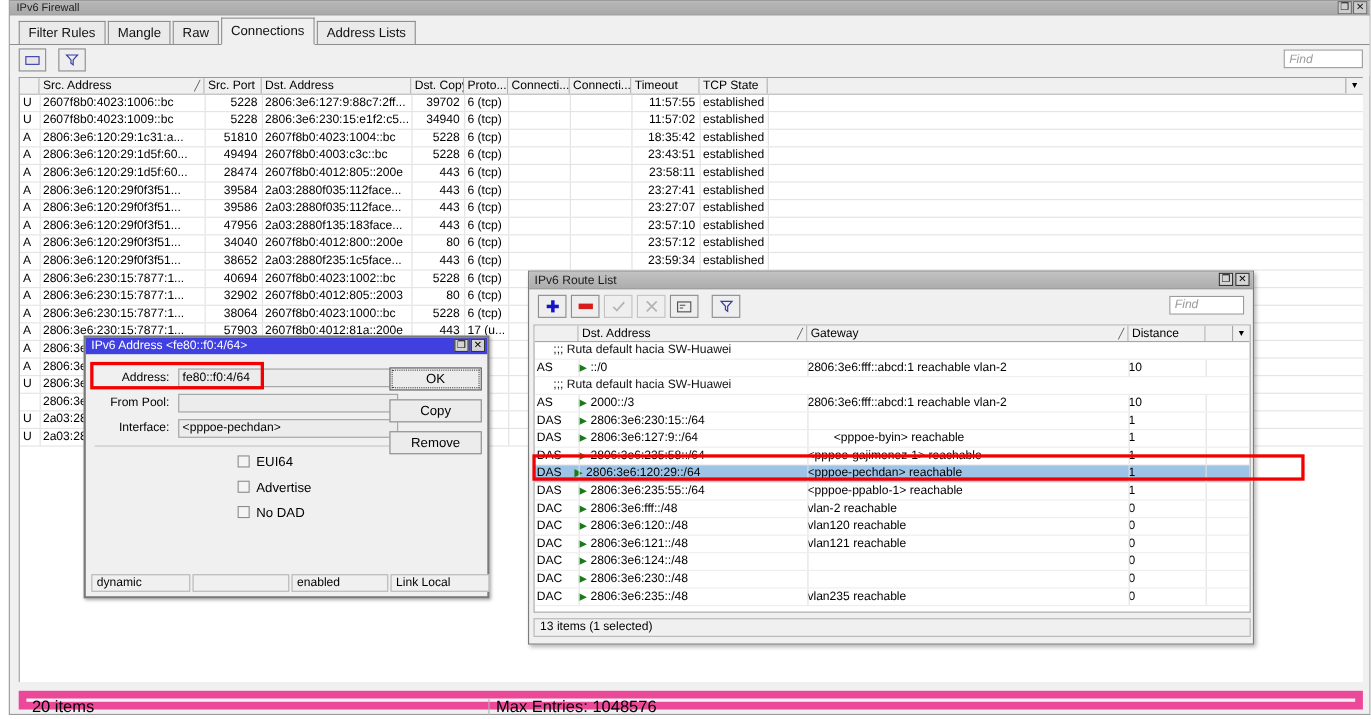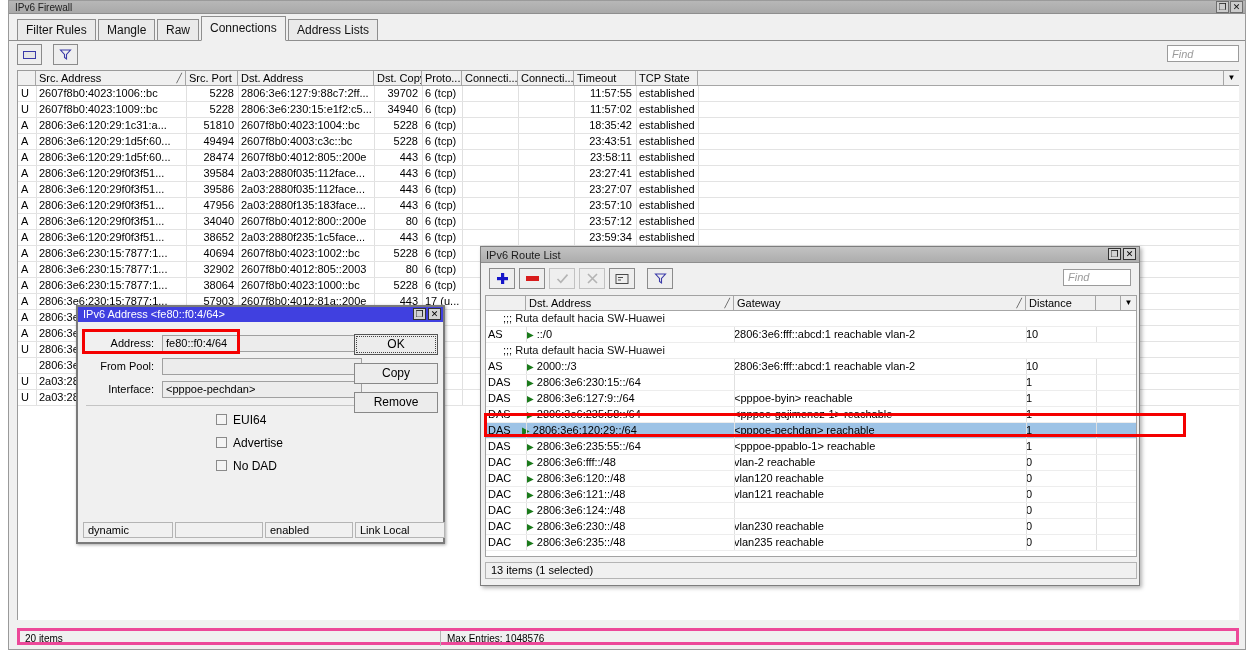--- a/index.html
+++ b/index.html
@@ -133,23 +133,23 @@
     box-sizing: border-box;
   }
   .cell.r { text-align: right; padding-right: 4px; }
   .cell.l { padding-left: 3px; }
 
   
   .fw-status {
     position: absolute; left: 8px; bottom: 4px;
     width: 1222px; height: 17px;
     background: #f0f0f0;
-    border: 3px solid #ec4899;
-    box-sizing: border-box;
-    font-size: 10px; line-height: 15px;
+    border: 7px solid #ec4899;
+    box-sizing: border-box;
+    font-size: 15px; line-height: 15px;
   }
   .fw-status .seg1 { position: absolute; left: 5px; }
   .fw-status .seg2 { position: absolute; left: 420px; padding-left: 6px; border-left: 1px solid #b4b4b4; height: 15px; }
 
   
   .addr-dlg {
     position: absolute; left: 76px; top: 305px;
     width: 369px; height: 239px;
     background: #f0f0f0;
     border: 2px solid #7a7a7a;
@@ -876,21 +876,21 @@
             <div class="rcell l" style="left: 40px; width: 208px;"><span class="arrow-icon">▶</span><span> 2806:3e6:230:15::/64</span></div>
             <div class="rcell r" style="left: 540px; width: 70px;">1</div>
             <div class="vdiv" style="left: 40px; height: 15px;"></div>
             <div class="vdiv" style="left: 248px; height: 15px;"></div>
             <div class="vdiv" style="left: 540px; height: 15px;"></div>
             <div class="vdiv" style="left: 610px; height: 15px;"></div>
           </div>
           <div class="rrow">
             <div class="rcell l" style="left: 0px; width: 40px; padding-left: 2px;">DAS</div>
             <div class="rcell l" style="left: 40px; width: 208px;"><span class="arrow-icon">▶</span><span> 2806:3e6:127:9::/64</span></div>
-            <div class="rcell l" style="left: 248px; width: 292px;">&lt;pppoe-byin&gt; reachable</div>
+            <div class="rcell l" style="left: 248px; width: 292px; padding-left: 24px;">&lt;pppoe-byin&gt; reachable</div>
             <div class="rcell r" style="left: 540px; width: 70px;">1</div>
             <div class="vdiv" style="left: 40px; height: 15px;"></div>
             <div class="vdiv" style="left: 248px; height: 15px;"></div>
             <div class="vdiv" style="left: 540px; height: 15px;"></div>
             <div class="vdiv" style="left: 610px; height: 15px;"></div>
           </div>
           <div class="rrow">
             <div class="rcell l" style="left: 0px; width: 40px; padding-left: 2px;">DAS</div>
             <div class="rcell l" style="left: 40px; width: 208px;"><span class="arrow-icon">▶</span><span> 2806:3e6:235:58::/64</span></div>
             <div class="rcell l" style="left: 248px; width: 292px;">&lt;pppoe-gajimenez-1&gt; reachable</div>
@@ -955,21 +955,20 @@
             <div class="rcell l" style="left: 40px; width: 208px;"><span class="arrow-icon">▶</span><span> 2806:3e6:124::/48</span></div>
             <div class="rcell r" style="left: 540px; width: 70px;">0</div>
             <div class="vdiv" style="left: 40px; height: 15px;"></div>
             <div class="vdiv" style="left: 248px; height: 15px;"></div>
             <div class="vdiv" style="left: 540px; height: 15px;"></div>
             <div class="vdiv" style="left: 610px; height: 15px;"></div>
           </div>
           <div class="rrow">
             <div class="rcell l" style="left: 0px; width: 40px; padding-left: 2px;">DAC</div>
             <div class="rcell l" style="left: 40px; width: 208px;"><span class="arrow-icon">▶</span><span> 2806:3e6:230::/48</span></div>
-            <div class="rcell l" style="left: 248px; width: 292px;">vlan230 reachable</div>
             <div class="rcell r" style="left: 540px; width: 70px;">0</div>
             <div class="vdiv" style="left: 40px; height: 15px;"></div>
             <div class="vdiv" style="left: 248px; height: 15px;"></div>
             <div class="vdiv" style="left: 540px; height: 15px;"></div>
             <div class="vdiv" style="left: 610px; height: 15px;"></div>
           </div>
           <div class="rrow">
             <div class="rcell l" style="left: 0px; width: 40px; padding-left: 2px;">DAC</div>
             <div class="rcell l" style="left: 40px; width: 208px;"><span class="arrow-icon">▶</span><span> 2806:3e6:235::/48</span></div>
             <div class="rcell l" style="left: 248px; width: 292px;">vlan235 reachable</div>

